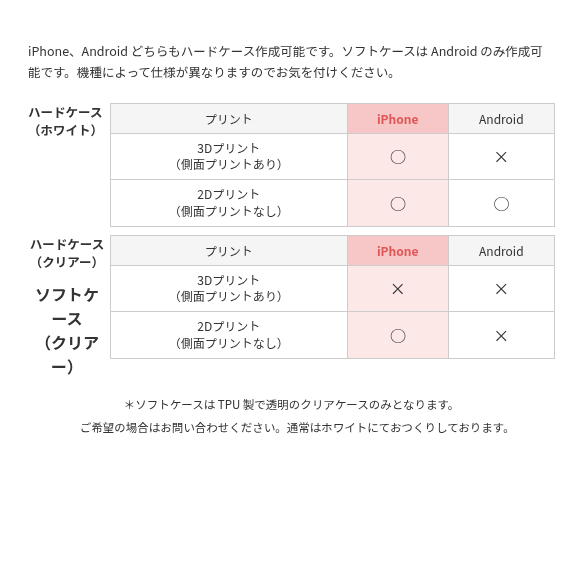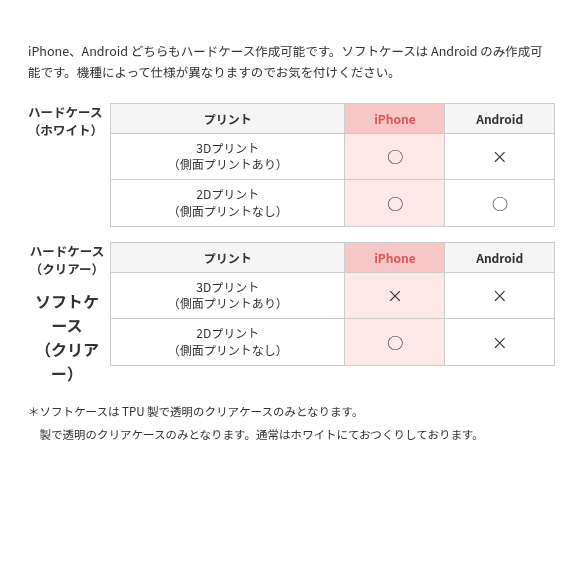--- a/index.html
+++ b/index.html
@@ -28,39 +28,39 @@
 
     .subtitle {
       text-align: left;
       font-size: 12.5px;
       line-height: 1.7;
       color: #333;
       margin-bottom: 20px;
     }
 
     .table-section {
-      margin-bottom: 15px;
+      margin-bottom: 8px;
     }
 
     table {
       width: 100%;
       border-collapse: collapse;
       font-size: 12px;
     }
 
     th, td {
       border: 1px solid #ccc;
       padding: 6px 8px;
       text-align: center;
       vertical-align: middle;
     }
 
     .header-row th {
       background: #f5f5f5;
-      font-weight: bold;
+      font-weight: normal;
     }
 
     .iphone-header {
       background: #f7c6c7 !important;
       color: #e05555;
       font-weight: bold;
     }
 
     .iphone-cell {
       background: #fde8e8;
@@ -80,20 +80,21 @@
     .cross {
       font-size: 16px;
       color: #333;
     }
 
     .notes {
       margin-top: 16px;
       font-size: 11.5px;
       line-height: 1.8;
       color: #333;
+      text-align: center;
     }
 
     .notes p {
       margin-bottom: 2px;
     }
 
     .outer-table {
       width: 100%;
       border-collapse: collapse;
     }
@@ -207,14 +208,14 @@
             </tbody>
           </table>
         </td>
       </tr>
     </tbody>
   </table>
 </div>
 
 <div class="notes">
   <p>＊ソフトケースは TPU 製で透明のクリアケースのみとなります。</p>
-  <p>　製で透明のクリアケースのみとなります。通常はホワイトにておつくりしております。</p>
+  <p>　ご希望の場合はお問い合わせください。通常はホワイトにておつくりしております。</p>
 </div>
 
 </body></html>

